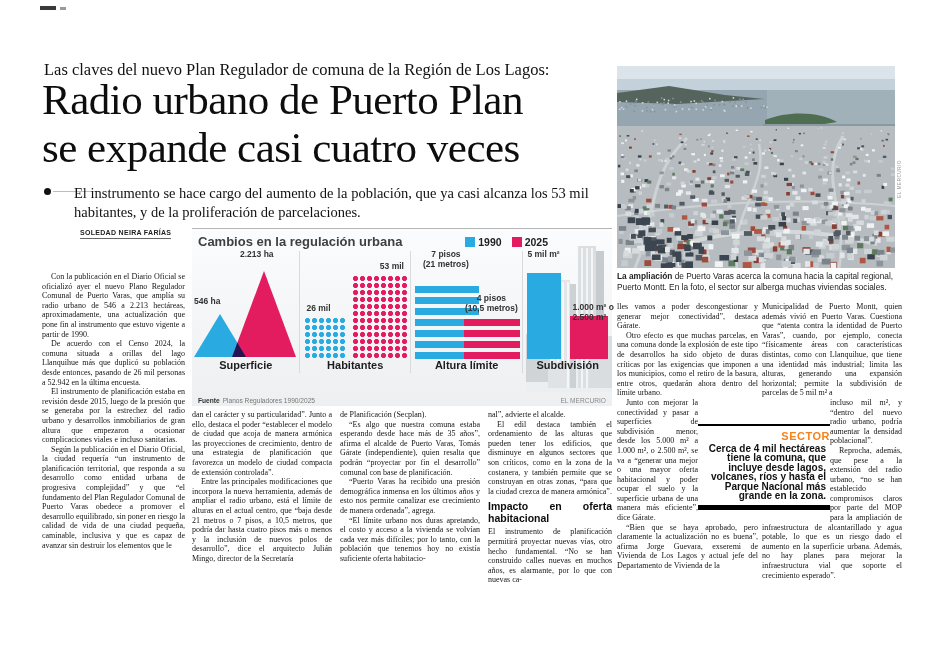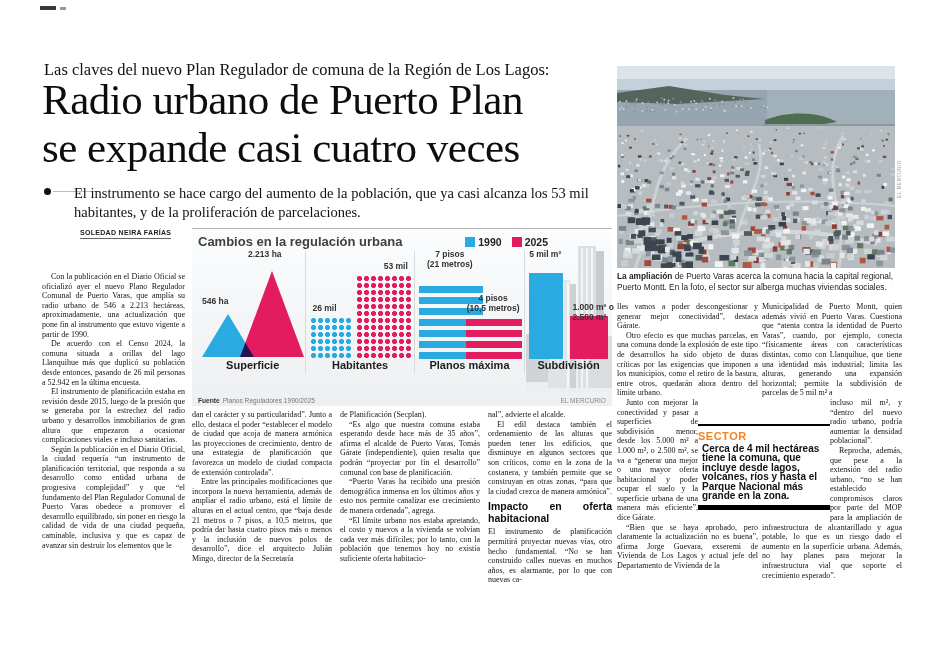--- a/index.html
+++ b/index.html
@@ -29,21 +29,21 @@
   .col4{left:488px;top:410px;width:124px;height:245px;}
   .col5{left:617px;top:302px;width:141px;height:356px;}
   .col6{left:762px;top:302px;width:140px;height:356px;}
   .subhead{font-family:"Liberation Sans",sans-serif;font-weight:bold;font-size:10.5px;
            line-height:11.5px;margin:5px 0 3px 0;color:#0d0d0d;}
   .spacer-r{float:right;width:60px;height:118px;}
   .spacer-l{float:left;width:68px;height:124px;}
 
   
   .sector{position:absolute;left:698px;top:424px;width:132px;background:#fff;z-index:5;
-          font-family:"Liberation Sans",sans-serif;text-align:left;}
+          font-family:"Liberation Sans",sans-serif;text-align:right;}
   .sector .toprule{height:2px;background:#000;margin-bottom:4px;}
   .sector .title{font-weight:bold;font-size:11px;letter-spacing:.5px;margin-bottom:2px;}
   .sector .text{font-weight:bold;font-size:10px;line-height:9.4px;color:#111;padding:0 4px;}
   .sector .botrule{height:5px;background:#000;margin-top:5px;}
 
   
   .photo{position:absolute;left:617px;top:66px;width:278px;height:202px;background:#9aa7ae;overflow:hidden;}
   .photo svg{display:block;width:100%;height:100%;}
   .photo-credit{position:absolute;left:897px;top:160px;writing-mode:vertical-rl;transform:rotate(180deg);
                 font-family:"Liberation Sans",sans-serif;font-size:4.5px;letter-spacing:.6px;color:#9a9a9a;}
@@ -57,21 +57,21 @@
          font-family:"Liberation Sans",sans-serif;}
   .chart .bldg{position:absolute;right:0;bottom:14px;z-index:0;}
   .chart-head{position:relative;z-index:2;display:flex;align-items:center;padding:5px 8px 0 6px;}
   .chart-title{font-size:13px;font-weight:600;color:#3f3f3f;flex:1;}
   .legend{display:flex;gap:10px;align-items:center;margin-right:56px;}
   .legend .li{display:flex;align-items:center;gap:3px;font-size:10.5px;font-weight:bold;color:#222;}
   .sw{width:10px;height:10px;display:inline-block;}
   .panels{position:relative;z-index:1;display:flex;height:122px;margin-top:2px;}
   .panel{position:relative;display:flex;flex-direction:column;}
   .panel+.panel{border-left:1px solid #d8dbde;}
-  .p-sup{width:108px;margin-left:8px;} .p-hab{width:110px;} .p-alt{width:112px;} .p-sub{width:89px;}
+  .p-sup{width:108px;} .p-hab{width:110px;} .p-alt{width:112px;} .p-sub{width:89px;}
   .pv{position:relative;flex:1;}
   .pcat{height:14px;text-align:center;font-size:11px;font-weight:bold;color:#1d1d1d;}
   .vlab{position:absolute;font-size:8.5px;font-weight:bold;line-height:9.5px;color:#333;white-space:nowrap;z-index:2;}
   .tri-svg{position:absolute;bottom:0;left:0;}
   .dotgrid{position:absolute;bottom:0;background-size:7px 7px;
            background-image:radial-gradient(circle at 3.5px 3.5px,var(--c) 2.2px,transparent 2.9px);}
   .bars{position:absolute;bottom:0;display:flex;flex-direction:column-reverse;gap:4px;}
   .bars .bar{height:7px;}
   .colrect{position:absolute;bottom:0;}
   .chart-foot{position:absolute;left:6px;right:6px;bottom:2px;display:flex;font-size:6.6px;color:#777;z-index:2;}
@@ -920,21 +920,21 @@
               <div class="bar" style="background: rgb(41, 171, 226);"></div>
               <div class="bar" style="background: rgb(41, 171, 226);"></div>
             </div>
           <div class="bars" id="bars2025" style="right:2px;width:56px;">
               <div class="bar" style="background: rgb(227, 28, 95);"></div>
               <div class="bar" style="background: rgb(227, 28, 95);"></div>
               <div class="bar" style="background: rgb(227, 28, 95);"></div>
               <div class="bar" style="background: rgb(227, 28, 95);"></div>
             </div>
         </div>
-        <div class="pcat">Planos máxima</div>
+        <div class="pcat">Altura límite</div>
       </div>
       <div class="panel p-sub">
         <div class="pv">
           <span class="vlab" style="top:-1px;left:4px;">5 mil m²</span>
           <span class="vlab" id="lbl-sub-2025" style="right: -2px; bottom: 37px;"><span>1.000 m² o</span><br><span>2.500 m²</span></span>
           <div class="colrect" id="colrect1990" style="left: 4px; width: 34px; background: rgb(41, 171, 226); height: 86px;"></div>
           <div class="colrect" id="colrect2025" style="right: 4px; width: 38px; background: rgb(227, 28, 95); height: 43px;"></div>
         </div>
         <div class="pcat">Subdivisión</div>
       </div>
@@ -954,21 +954,21 @@
     <p>Según la publicación en el Diario Oficial, la ciudad requería “un instrumento de planificación territorial, que responda a su desarrollo como entidad urbana de progresiva complejidad” y que “el fundamento del Plan Regulador Comunal de Puerto Varas obedece a promover el desarrollo equilibrado, sin poner en riesgo la calidad de vida de una ciudad pequeña, caminable, inclusiva y que es capaz de avanzar sin destruir los elementos que le</p>
   </div>
   <div class="col col2">
     <p class="noind">dan el carácter y su particularidad”. Junto a ello, destaca el poder “establecer el modelo de ciudad que acoja de manera armónica las proyecciones de crecimiento, dentro de una estrategia de planificación que favorezca un modelo de ciudad compacta de extensión controlada”.</p>
     <p>Entre las principales modificaciones que incorpora la nueva herramienta, además de ampliar el radio urbano, está el límite de alturas en el actual centro, que “baja desde 21 metros o 7 pisos, a 10,5 metros, que podría dar hasta cuatro pisos más o menos y la inclusión de nuevos polos de desarrollo”, dice el arquitecto Julián Mingo, director de la Secretaría</p>
   </div>
   <div class="col col3">
     <p class="noind">de Planificación (Secplan).</p>
     <p>“Es algo que nuestra comuna estaba esperando desde hace más de 35 años”, afirma el alcalde de Puerto Varas, Tomás Gárate (independiente), quien resalta que podrán “proyectar por fin el desarrollo” comunal con base de planificación.</p>
     <p>“Puerto Varas ha recibido una presión demográfica inmensa en los últimos años y esto nos permite canalizar ese crecimiento de manera ordenada”, agrega.</p>
-    <p>“El límite urbano nos estaba apretando, el costo y nuevos a la vivienda se volvían cada vez más difíciles; por lo tanto, con la población que tenemos hoy no existía suficiente oferta habitacio-</p>
+    <p>“El límite urbano nos duras apretando, el costo y acceso a la vivienda se volvían cada vez más difíciles; por lo tanto, con la población que tenemos hoy no existía suficiente oferta habitacio-</p>
   </div>
   <div class="col col4">
     <p class="noind">nal”, advierte el alcalde.</p>
     <p>El edil destaca también el ordenamiento de las alturas que pueden tener los edificios, que disminuye en algunos sectores que son críticos, como en la zona de la costanera, y también permite que se construyan en otras zonas, “para que la ciudad crezca de manera armónica”.</p>
     <h3 class="subhead">Impacto en oferta habitacional</h3>
     <p class="noind">El instrumento de planificación permitirá proyectar nuevas vías, otro hecho fundamental. “No se han construido calles nuevas en muchos años, es alarmante, por lo que con nuevas ca-</p>
   </div>
   <div class="col col5">
     <p class="noind">lles vamos a poder descongestionar y generar mejor conectividad”, destaca Gárate.</p>
     <p>Otro efecto es que muchas parcelas, en una comuna donde la explosión de este tipo de desarrollos ha sido objeto de duras críticas por las exigencias que imponen a los municipios, como el retiro de la basura, entre otros, quedarán ahora dentro del límite urbano.</p>

